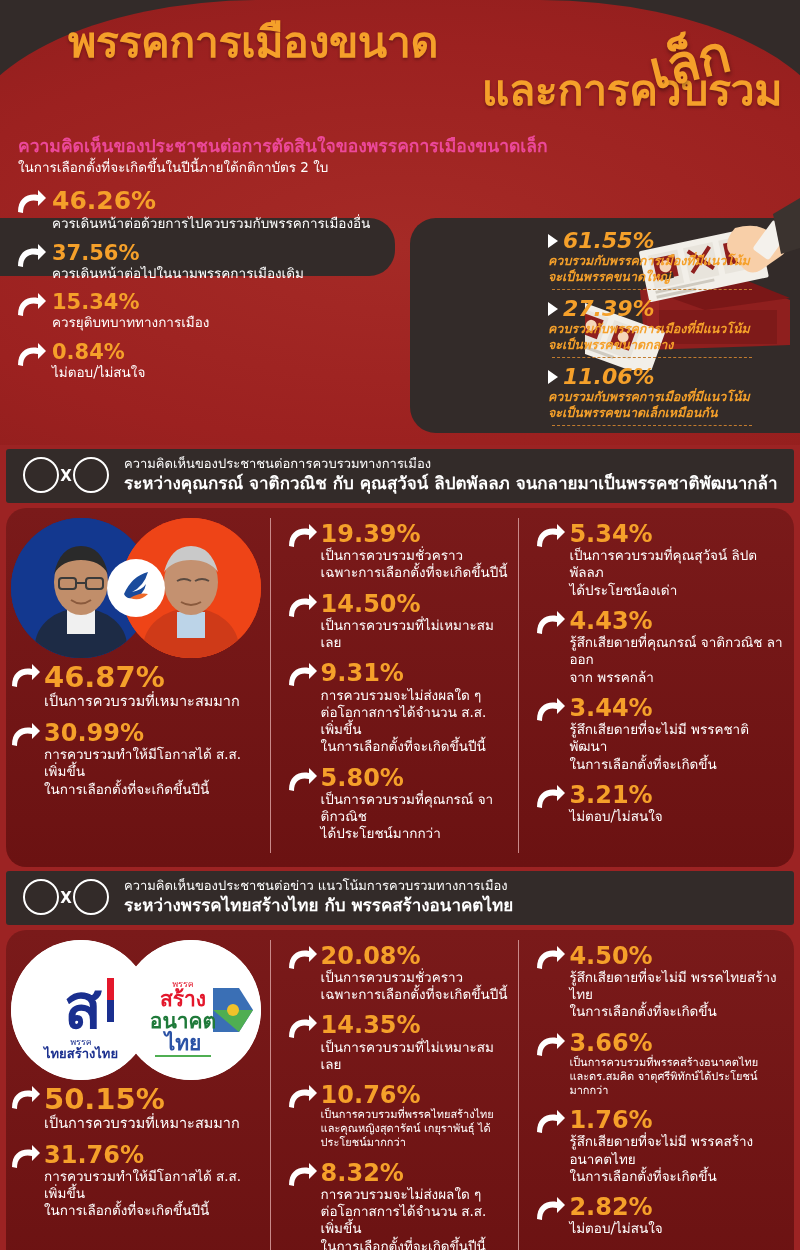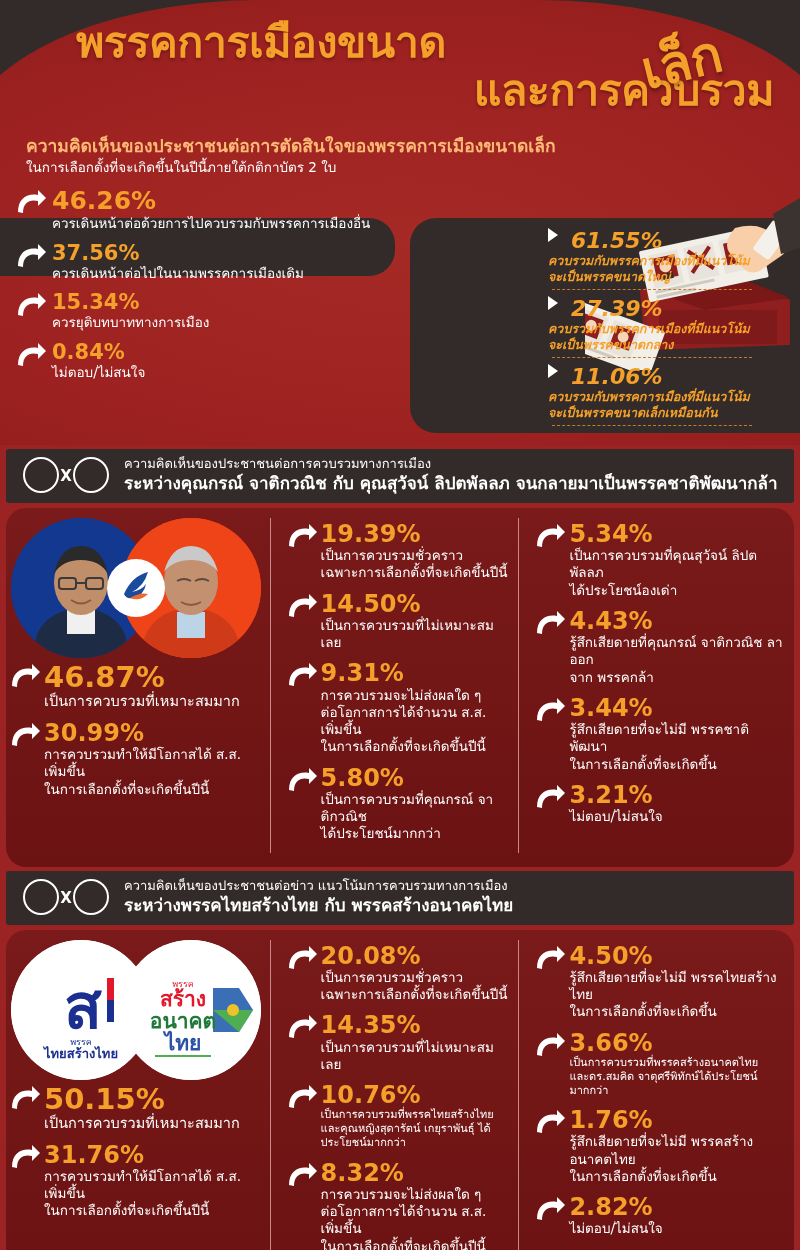--- a/index.html
+++ b/index.html
@@ -23,21 +23,21 @@
     background: #332b29;
     overflow: hidden;
   }
   .header-red {
     position: absolute;
     left: -40px; right: -40px; top: 0; bottom: 0;
     background: radial-gradient(ellipse 120% 100% at 50% 55%, #a52a26 0%, #9c2120 45%, #8e1d1c 75%, #7e1a19 100%);
     border-top-left-radius: 300px 150px;
     border-top-right-radius: 300px 150px;
   }
-  .header-inner { position: relative; z-index: 5; padding: 0 26px; }
+  .header-inner { position: relative; z-index: 5; padding: 0 18px; }
 
   .title-block {
     position: relative;
     padding-top: 18px;
     height: 128px;
   }
   .title-line {
     font-size: 43px;
     font-weight: 700;
     color: #f5a02a;
@@ -51,21 +51,21 @@
     position: absolute;
     right: 52px; top: 20px;
     font-size: 52px;
     font-weight: 700;
     color: #f5a02a;
     transform: rotate(-14deg);
     text-shadow: 0 3px 4px rgba(0,0,0,0.35);
   }
 
   .subtitle1 {
-    color: #fdba74; font-size: 17.5px; font-weight: 700;
+    color: #ec4899; font-size: 17.5px; font-weight: 700;
     margin-top: 8px; line-height: 1.25;
   }
   .subtitle2 {
     color: #ffffff; font-size: 13.5px; font-weight: 400;
     margin-top: 1px; line-height: 1.25;
   }
 
   
   .panel46 {
     position: absolute;
@@ -106,21 +106,21 @@
   }
   .arrow-ic svg { width: 30px; height: 26px; display: block; }
 
   
   .stats-right {
     position: absolute; z-index: 6;
     right: 22px; top: 228px;
     width: 230px;
   }
   .rstat { margin-bottom: 5px; }
-  .rstat-head { display: flex; gap: 13px; }
+  .rstat-head { display: flex; align-items: center; gap: 5px; }
   .tri {
     width: 0; height: 0;
     border-left: 10px solid #ffffff;
     border-top: 7px solid transparent;
     border-bottom: 7px solid transparent;
   }
   .rstat-pct { color: #f5a02a; font-size: 22px; font-weight: 700; font-style: italic; }
   .rstat-desc { color: #f5a02a; font-size: 12.5px; font-style: italic; line-height: 1.28; font-weight: bold; }
   .dash {
     border-bottom: 1.5px dashed #c27b2e;

